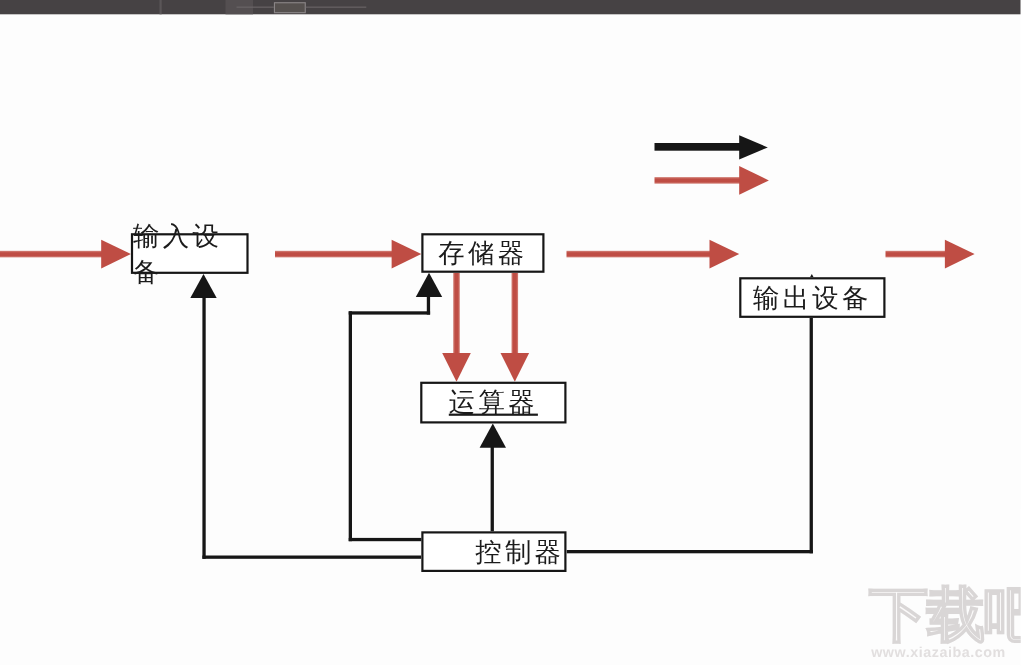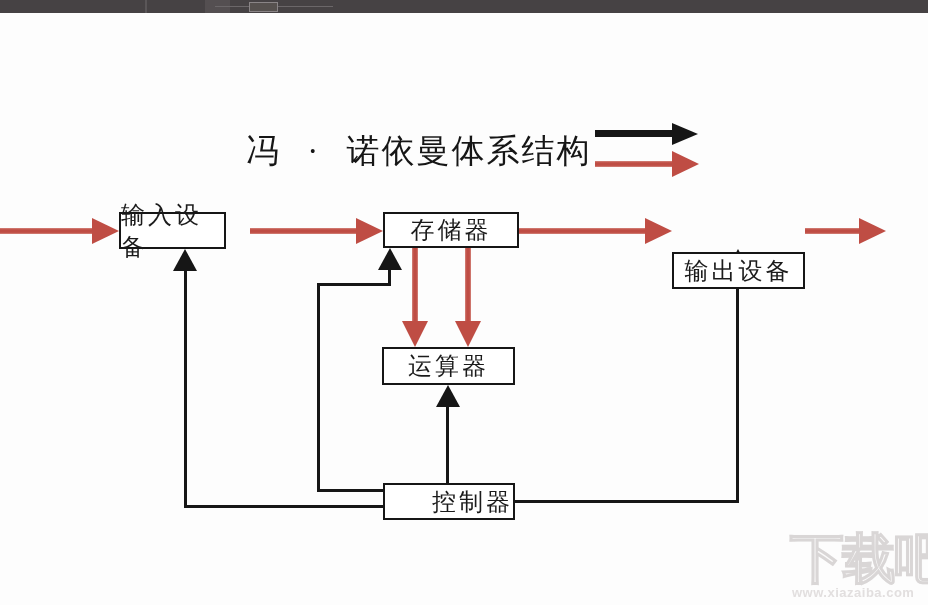--- a/index.html
+++ b/index.html
@@ -61,21 +61,20 @@
 <div class="screen">
 
   <div class="topbar">
     <div class="tb-el tb-vline" style="left:145px;"></div>
     <div class="tb-el tb-block" style="left:205px;width:25px;"></div>
     <div class="tb-el tb-hline" style="left:215px;top:6px;width:34px;"></div>
     <div class="tb-el tb-minibox" style="left:249px;width:27px;"></div>
     <div class="tb-el tb-hline" style="left:278px;top:6px;width:55px;"></div>
   </div>
 
-  <div class="slide-title">冯 · 诺依曼体系结构</div>
 
   <div>
     <div class="hl legend-line-black" style="left:595px;top:130px;width:79px;"></div>
     <div class="head head-right-black" style="left:672px;top:123px;"></div>
   </div>
   <div>
     <div class="hl rline-h" style="left:595px;top:161px;width:79px;"></div>
     <div class="head head-right-red" style="left:672px;top:151px;"></div>
   </div>
 
@@ -123,27 +122,27 @@
   </div>
   <div>
     <div class="hl bline" style="left:515px;top:500px;width:224px;height:3px;"></div>
     <div class="vl bline" style="left:736px;top:269px;width:3px;height:234px;"></div>
     <div class="head head-up-black" style="left:726px;top:249px;"></div>
   </div>
 
   <div class="node" style="left:119px;top:212px;width:107px;height:37px;">
     <span>输入设备</span>
   </div>
-  <div class="node" style="left:383px;top:212px;width:136px;height:36px;">
+  <div class="node" style="left:383px;top:212px;width:112px;height:36px;">
     <span>存储器</span>
   </div>
   <div class="node" style="left:672px;top:212px;width:133px;height:37px;margin-top:40px;">
     <span>输出设备</span>
   </div>
-  <div class="node" style="left:382px;top:347px;width:133px;height:38px;">
+  <div class="node" style="left:382px;top:347px;width:133px;height:38px;text-decoration:underline;">
     <span>运算器</span>
   </div>
   <div class="node" style="left:383px;top:483px;width:132px;height:37px;justify-content:flex-end;">
     <span>控制器</span>
   </div>
 
   <div class="wm">
     <div class="wm-name">下载吧</div>
     <div class="wm-url">www.xiazaiba.com</div>
   </div>

